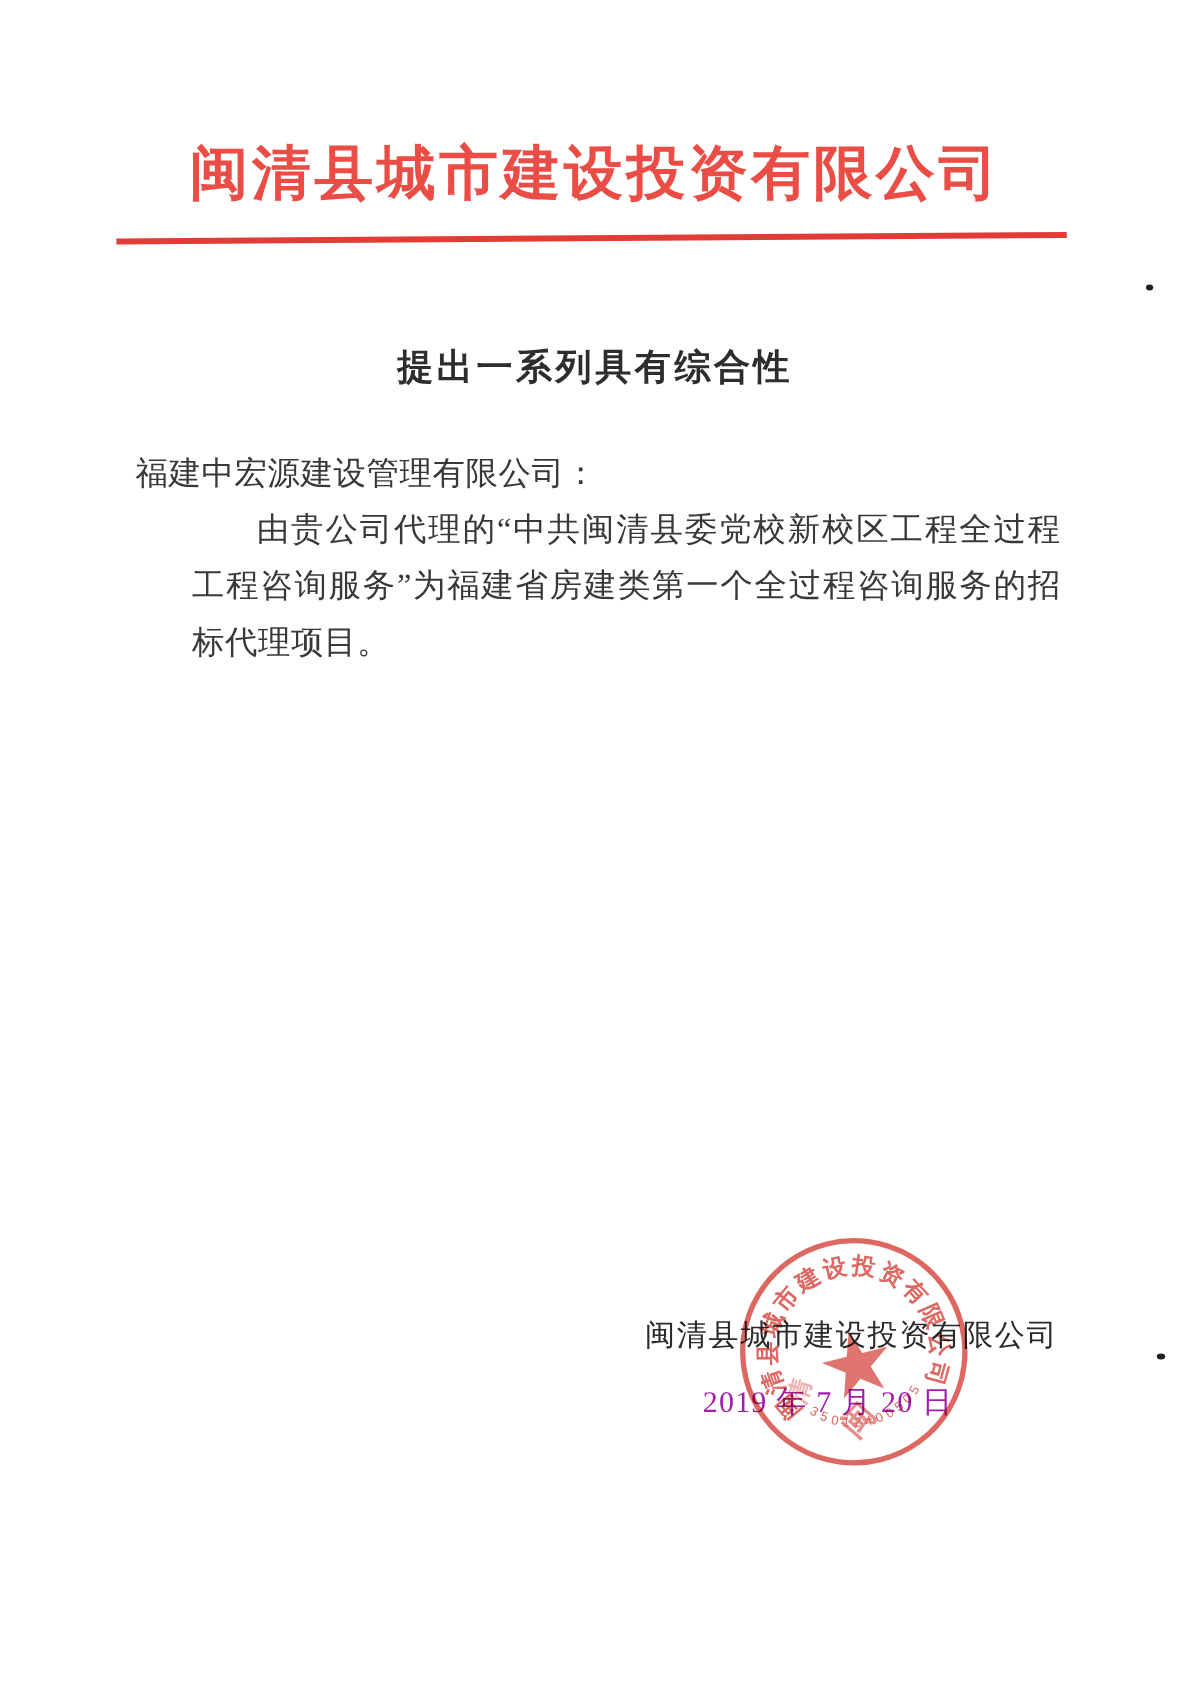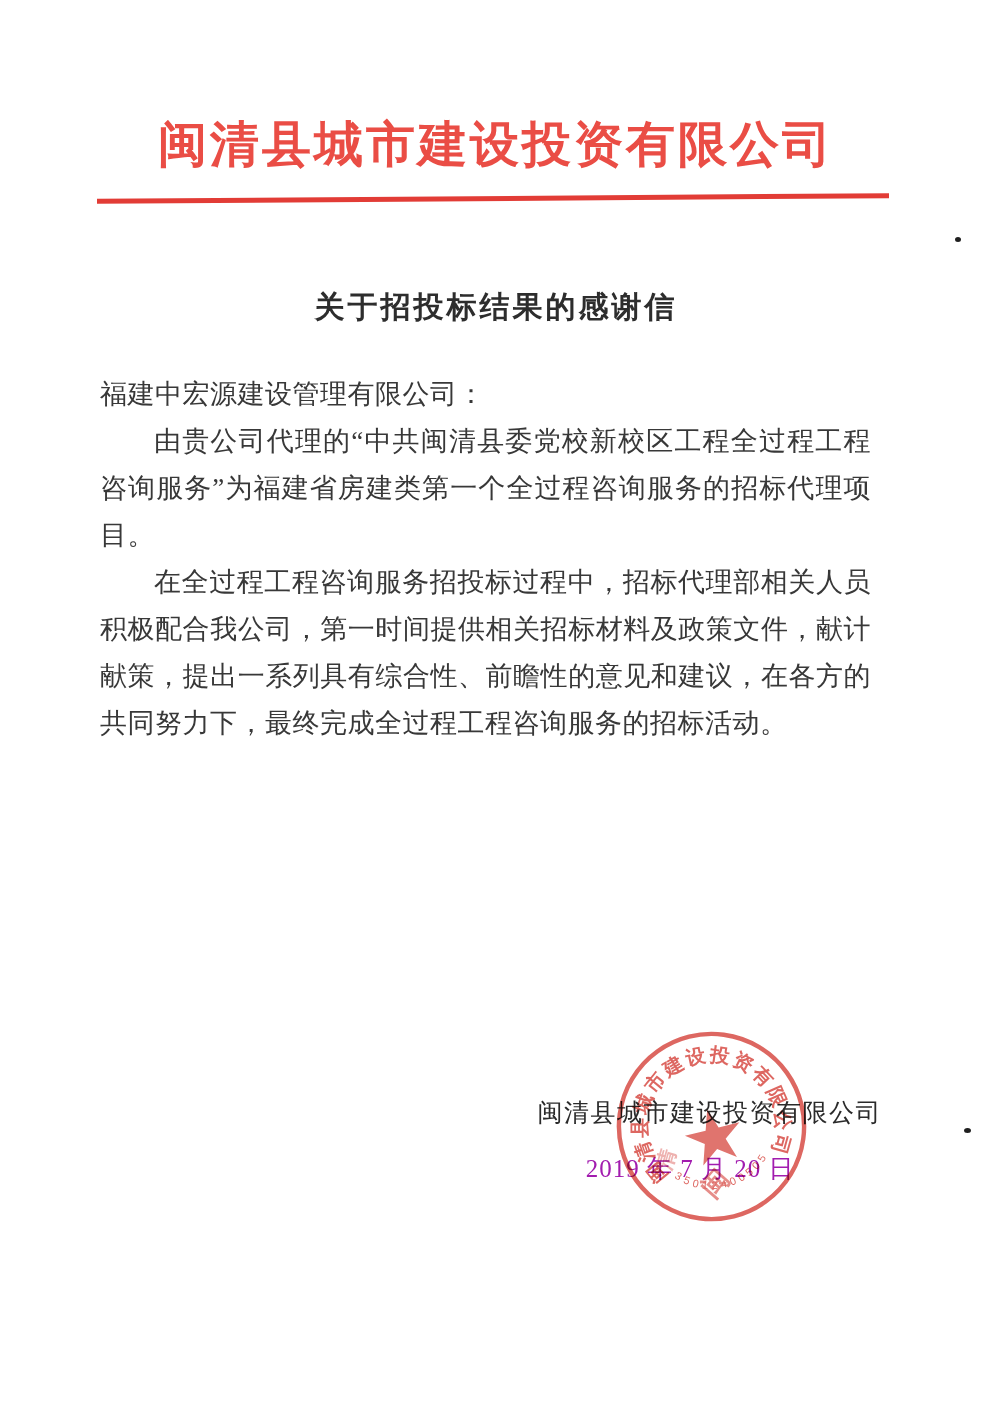--- a/index.html
+++ b/index.html
@@ -53,31 +53,31 @@
     font-size: 30px;
     line-height: 40px;
     letter-spacing: 3px;
     color: #2d2d2d;
     white-space: nowrap;
   }
   
   .letter-body {
     position: absolute;
     top: 371px;
-    left: 100px;
+    left: 113px;
     width: 771px;
     font-family: "Liberation Serif", serif;
     font-size: 27px;
     line-height: 47px;
     letter-spacing: 0.5px;
     color: var(--body_text, #383838);
     text-align: justify;
   }
   .letter-body p { margin: 0; }
-  .letter-body p.indent { text-indent: 2em; }
+  .letter-body p.indent { text-indent: 2em; margin-left: 47px; }
   
   .signature-company {
     position: absolute;
     top: 1096px;
     right: 110px;
     font-family: "Liberation Serif", serif;
     font-size: 25px;
     letter-spacing: 1.5px;
     color: #2a2a2a;
     white-space: nowrap;
@@ -139,26 +139,25 @@
 </style>
 </head>
 <body>
 
 <div class="page">
 
   <h1 class="letterhead-title">闽清县城市建设投资有限公司</h1>
 
   <div class="letterhead-rule"></div>
 
-  <h2 class="doc-title">关于招投标结果的感谢信</h2>
+  <h2 class="doc-title">提出一系列具有综合性</h2>
 
   <main class="letter-body">
     <p>福建中宏源建设管理有限公司：</p>
     <p class="indent">由贵公司代理的“中共闽清县委党校新校区工程全过程工程咨询服务”为福建省房建类第一个全过程咨询服务的招标代理项目。</p>
-    <p class="indent">在全过程工程咨询服务招投标过程中，招标代理部相关人员积极配合我公司，第一时间提供相关招标材料及政策文件，献计献策，提出一系列具有综合性、前瞻性的意见和建议，在各方的共同努力下，最终完成全过程工程咨询服务的招标活动。</p>
   </main>
 
   <div class="signature-company">闽清县城市建设投资有限公司</div>
 
   <div class="signature-date">2019 年 7 月 20 日</div>
 
   <svg class="seal" viewBox="0 0 200 200" aria-hidden="true">
     <circle class="seal-ring" cx="100" cy="100" r="94"></circle>
     <polygon class="seal-star" points="100,82 106.8,102.7 128.5,102.7 110.9,115.6 117.6,136.3 100,123.5 82.4,136.3 89.1,115.6 71.5,102.7 93.2,102.7"></polygon>
     <path id="sealTopArc" d="M 45.9,137.9 A 66,66 0 1 1 154.1,137.9" fill="none"></path>

